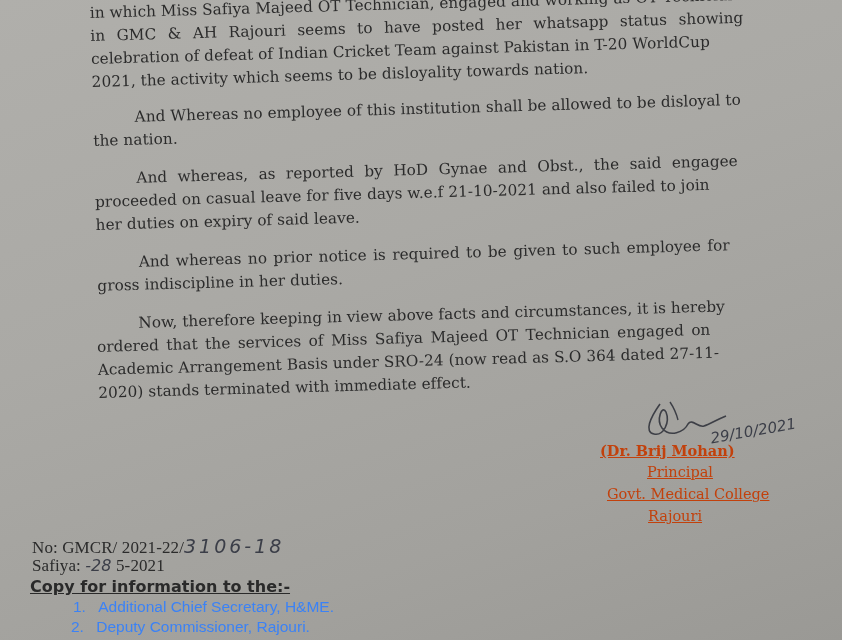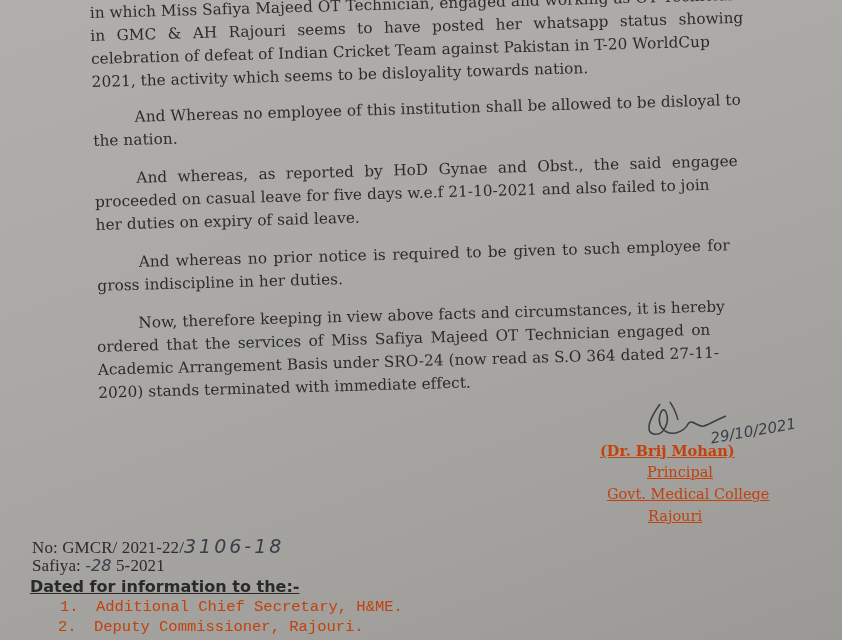--- a/index.html
+++ b/index.html
@@ -21,21 +21,21 @@
   .sig { position:absolute; color:#c2410c; font-size:14.5px; white-space:nowrap;text-decoration:underline; }
   .sig-bold { font-weight:bold; }
   .hand {
     position:absolute; font-family:"DejaVu Sans", sans-serif; color:#3b3e48;
     font-style:italic; white-space:nowrap;
   }
   .copy-head {
     position:absolute; font-family:"DejaVu Sans", sans-serif; font-weight:bold;
     font-size:16px; text-decoration:underline; white-space:nowrap; color:#2a2a2a;
   }
-  .list-item { position:absolute; font-family:Liberation Mono, monospace; font-size:15.5px; white-space:nowrap; color:#c2410c; }
+  .list-item { position:absolute; font-family:Liberation Sans, sans-serif; font-size:15.5px; white-space:nowrap; color:#3b82f6;margin-left:13px; }
   .scribble { position:absolute; }
 </style>
 </head>
 <body>
 
 <div class="page">
 
   <div class="line justify" style="left:90px; top:4px; width:678px;">
     <span>in which Miss Safiya Majeed OT Technician, engaged and working as OT Tecnician</span>
   </div>
@@ -72,21 +72,21 @@
 
 <div class="line" style="left:32px; top:535px; font-family:'Liberation Serif', serif; font-size:17px;">
   <span>No: GMCR/ 2021-22/</span><span class="hand" style="position:static; font-size:19px; letter-spacing:3px;">3106-18</span>
 </div>
 <div class="line" style="left:32px; top:556px; font-family:'Liberation Serif', serif; font-size:17px;">
   <span>Safiya:</span>
   <span class="hand" style="position:static; font-size:16px;text-align:center;">-28</span>
   <span>5-2021</span>
 </div>
 
-<div class="copy-head" style="left:30px; top:577px;">Dated for information to the:-</div>
+<div class="copy-head" style="left:30px; top:577px;">Copy for information to the:-</div>
 <div class="list-item" style="left:60px; top:598px;">
   <span>1.</span>
   <span style="margin-left:8px;">Additional Chief Secretary, H&amp;ME.</span>
 </div>
 <div class="list-item" style="left:58px; top:618px;">
   <span>2.</span>
   <span style="margin-left:8px;">Deputy Commissioner, Rajouri.</span>
 </div>
 
 </body></html>

